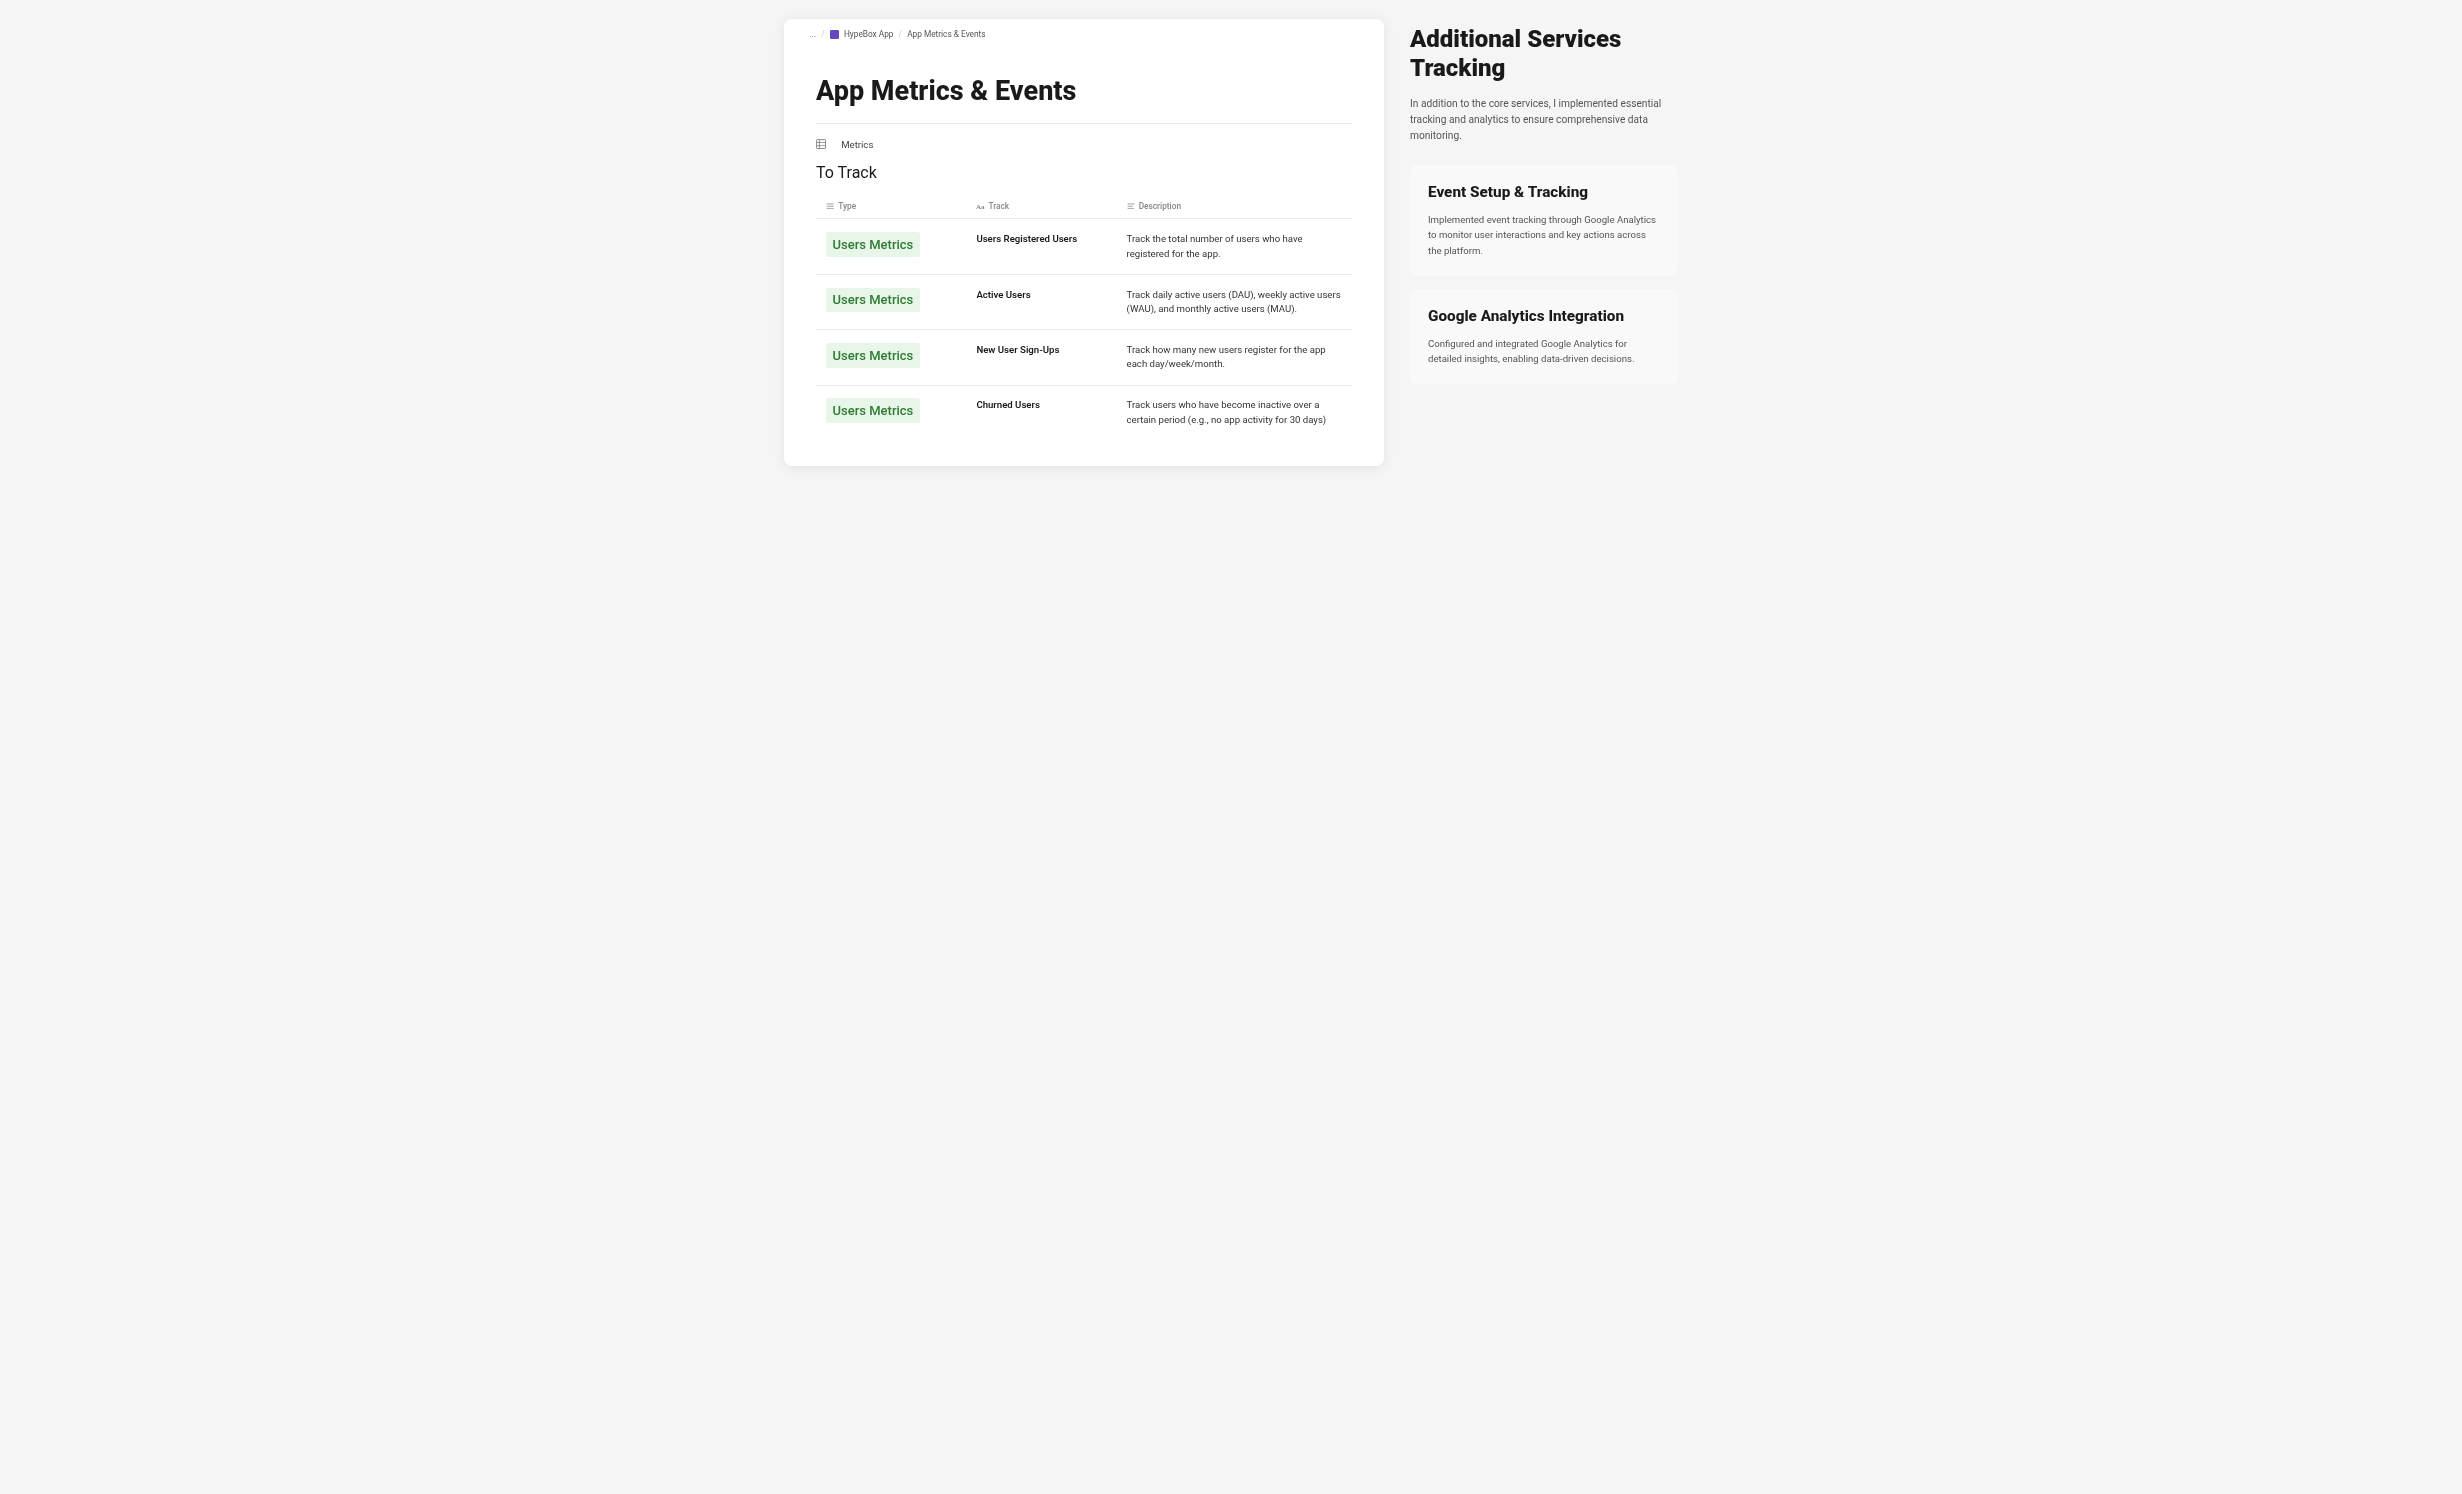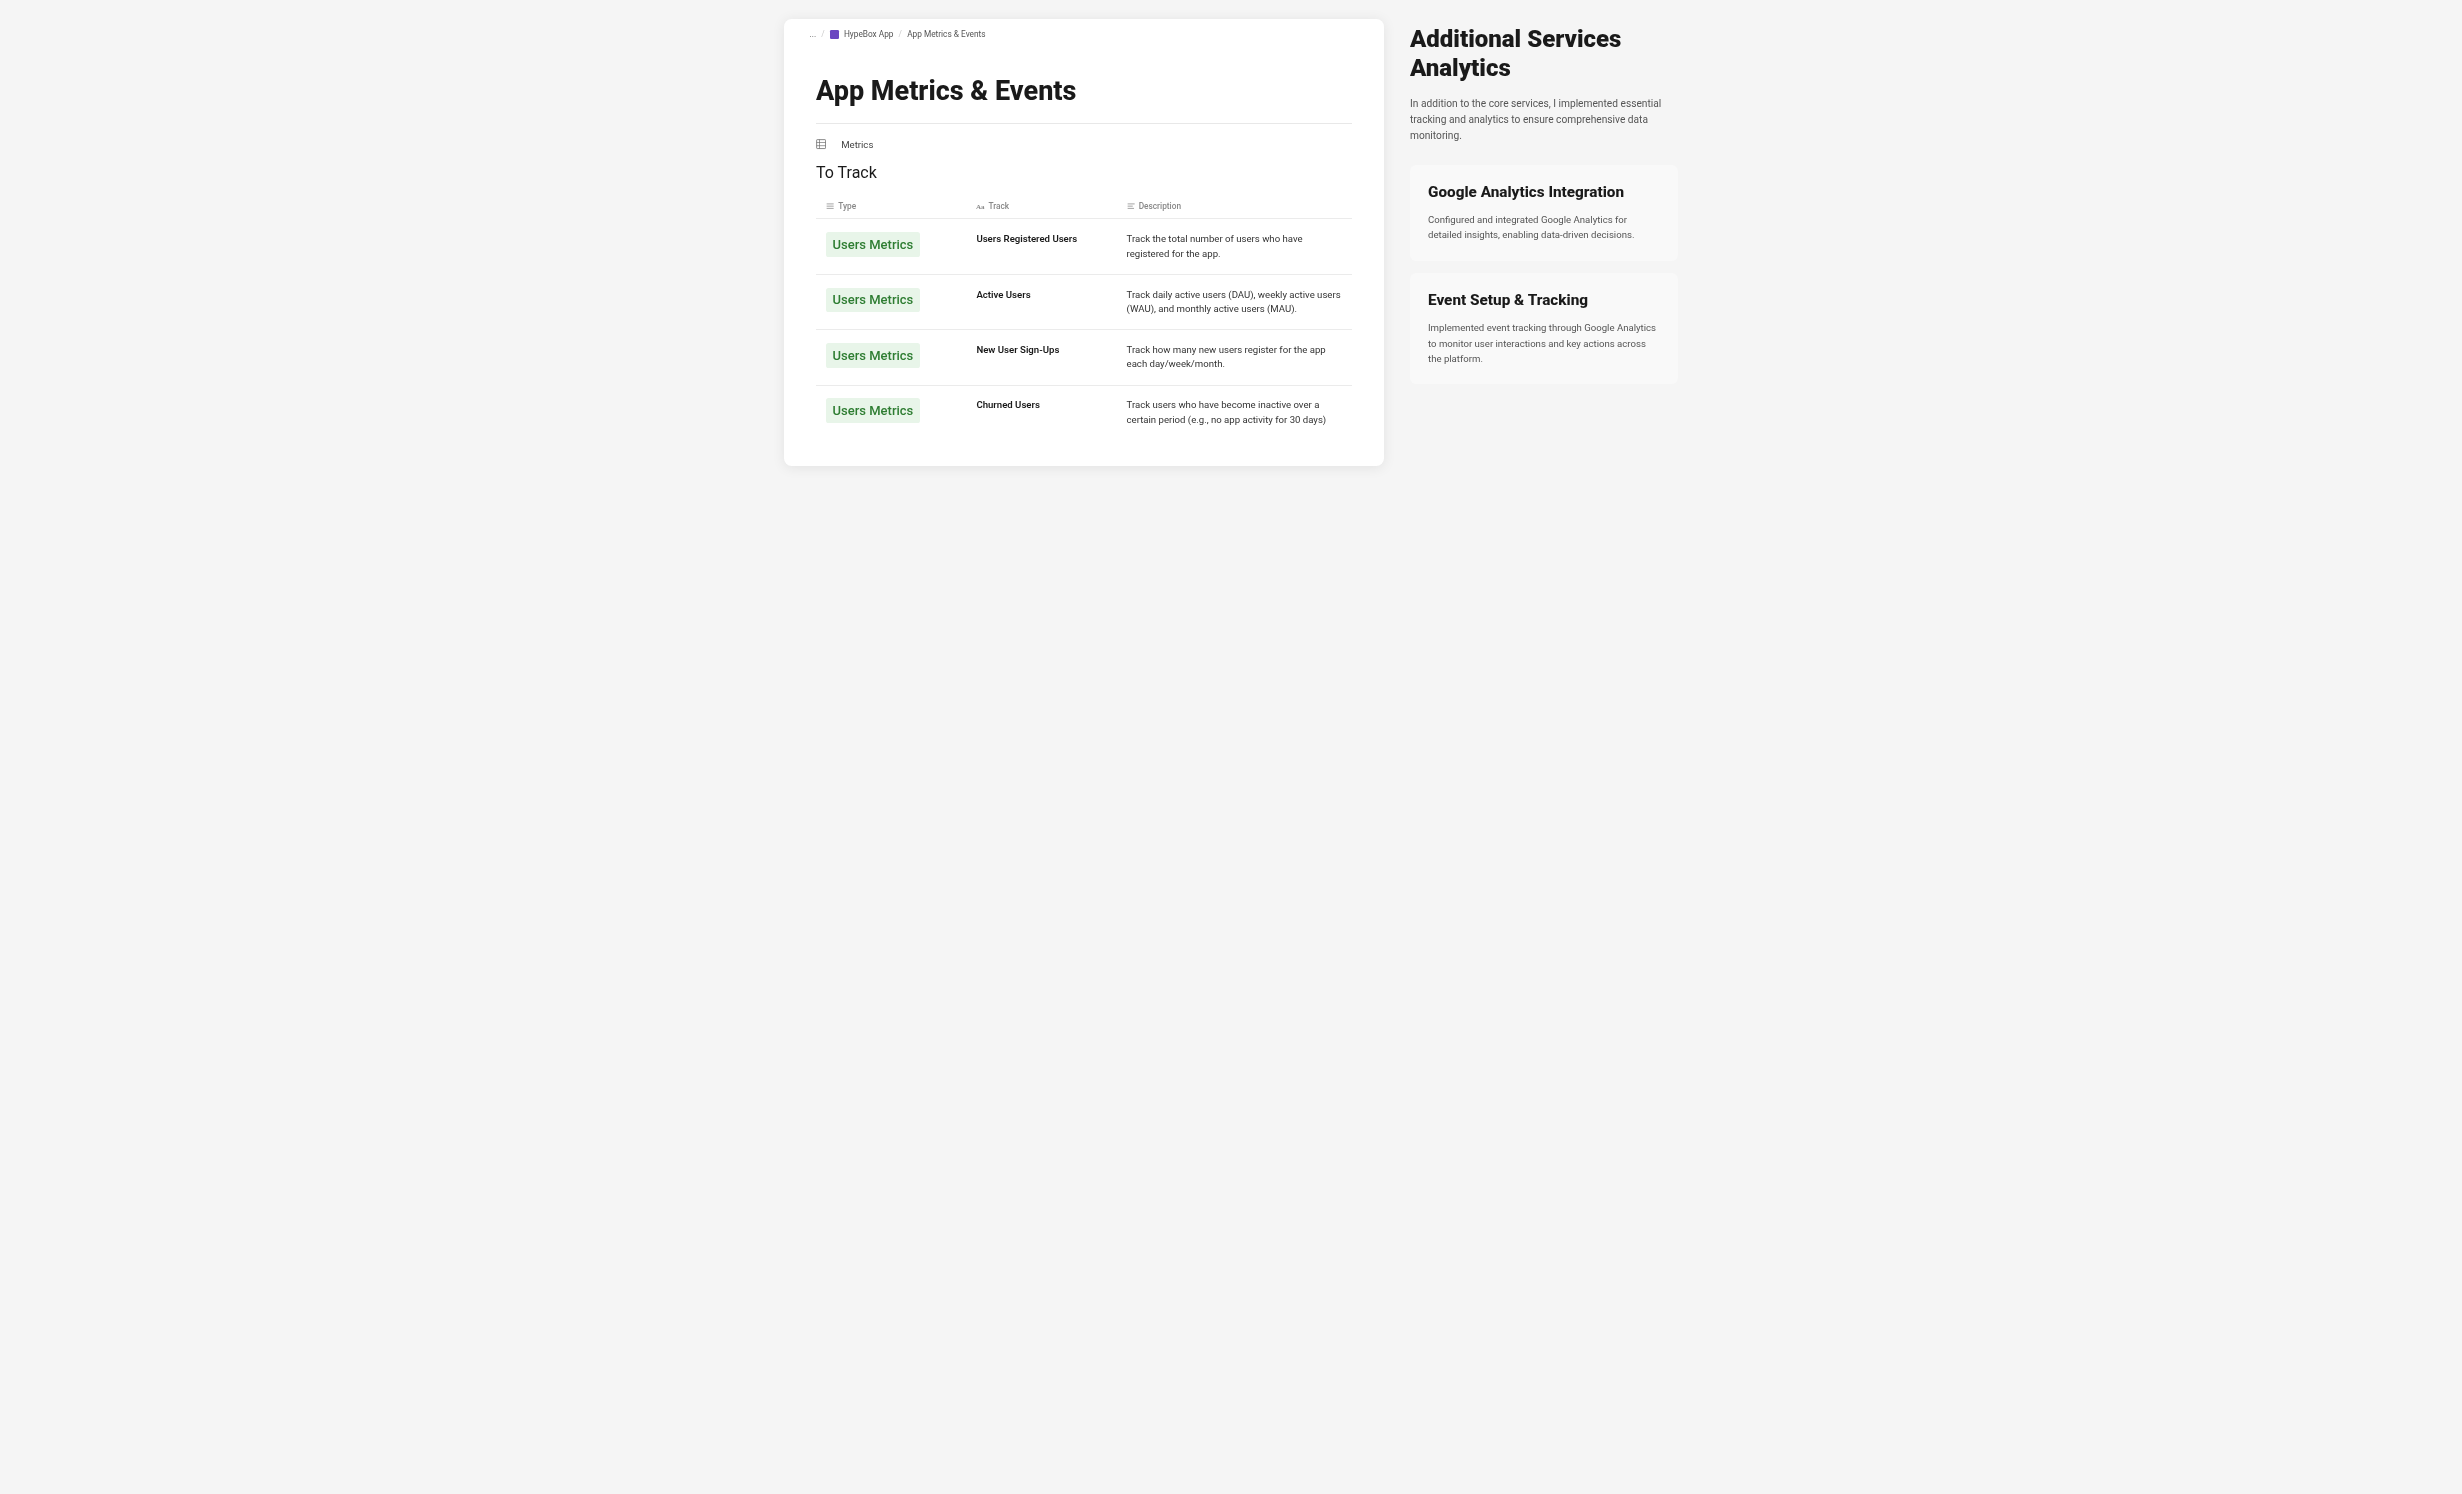--- a/index.html
+++ b/index.html
@@ -298,30 +298,30 @@
               <td>Track users who have become inactive over a certain period (e.g., no app activity for 30 days)</td>
             </tr>
           </tbody>
       </table>
 
     </div>
   </div>
 
   <div class="services-panel">
 
-    <h2 class="services-main-title">Additional Services Analytics</h2>
+    <h2 class="services-main-title">Additional Services Tracking</h2>
     <p class="services-intro">In addition to the core services, I implemented essential tracking and analytics to ensure comprehensive data monitoring.</p>
 
     <div id="service-cards-container">
     <div class="service-card">
+          <h3 class="service-card-title">Event Setup &amp; Tracking</h3>
+          <p class="service-card-desc">Implemented event tracking through Google Analytics to monitor user interactions and key actions across the platform.</p>
+        </div>
+        <div class="service-card">
           <h3 class="service-card-title">Google Analytics Integration</h3>
           <p class="service-card-desc">Configured and integrated Google Analytics for detailed insights, enabling data-driven decisions.</p>
         </div>
-        <div class="service-card">
-          <h3 class="service-card-title">Event Setup &amp; Tracking</h3>
-          <p class="service-card-desc">Implemented event tracking through Google Analytics to monitor user interactions and key actions across the platform.</p>
-        </div>
       </div>
 
   </div>
 
 </div>
 
 
 </body></html>

